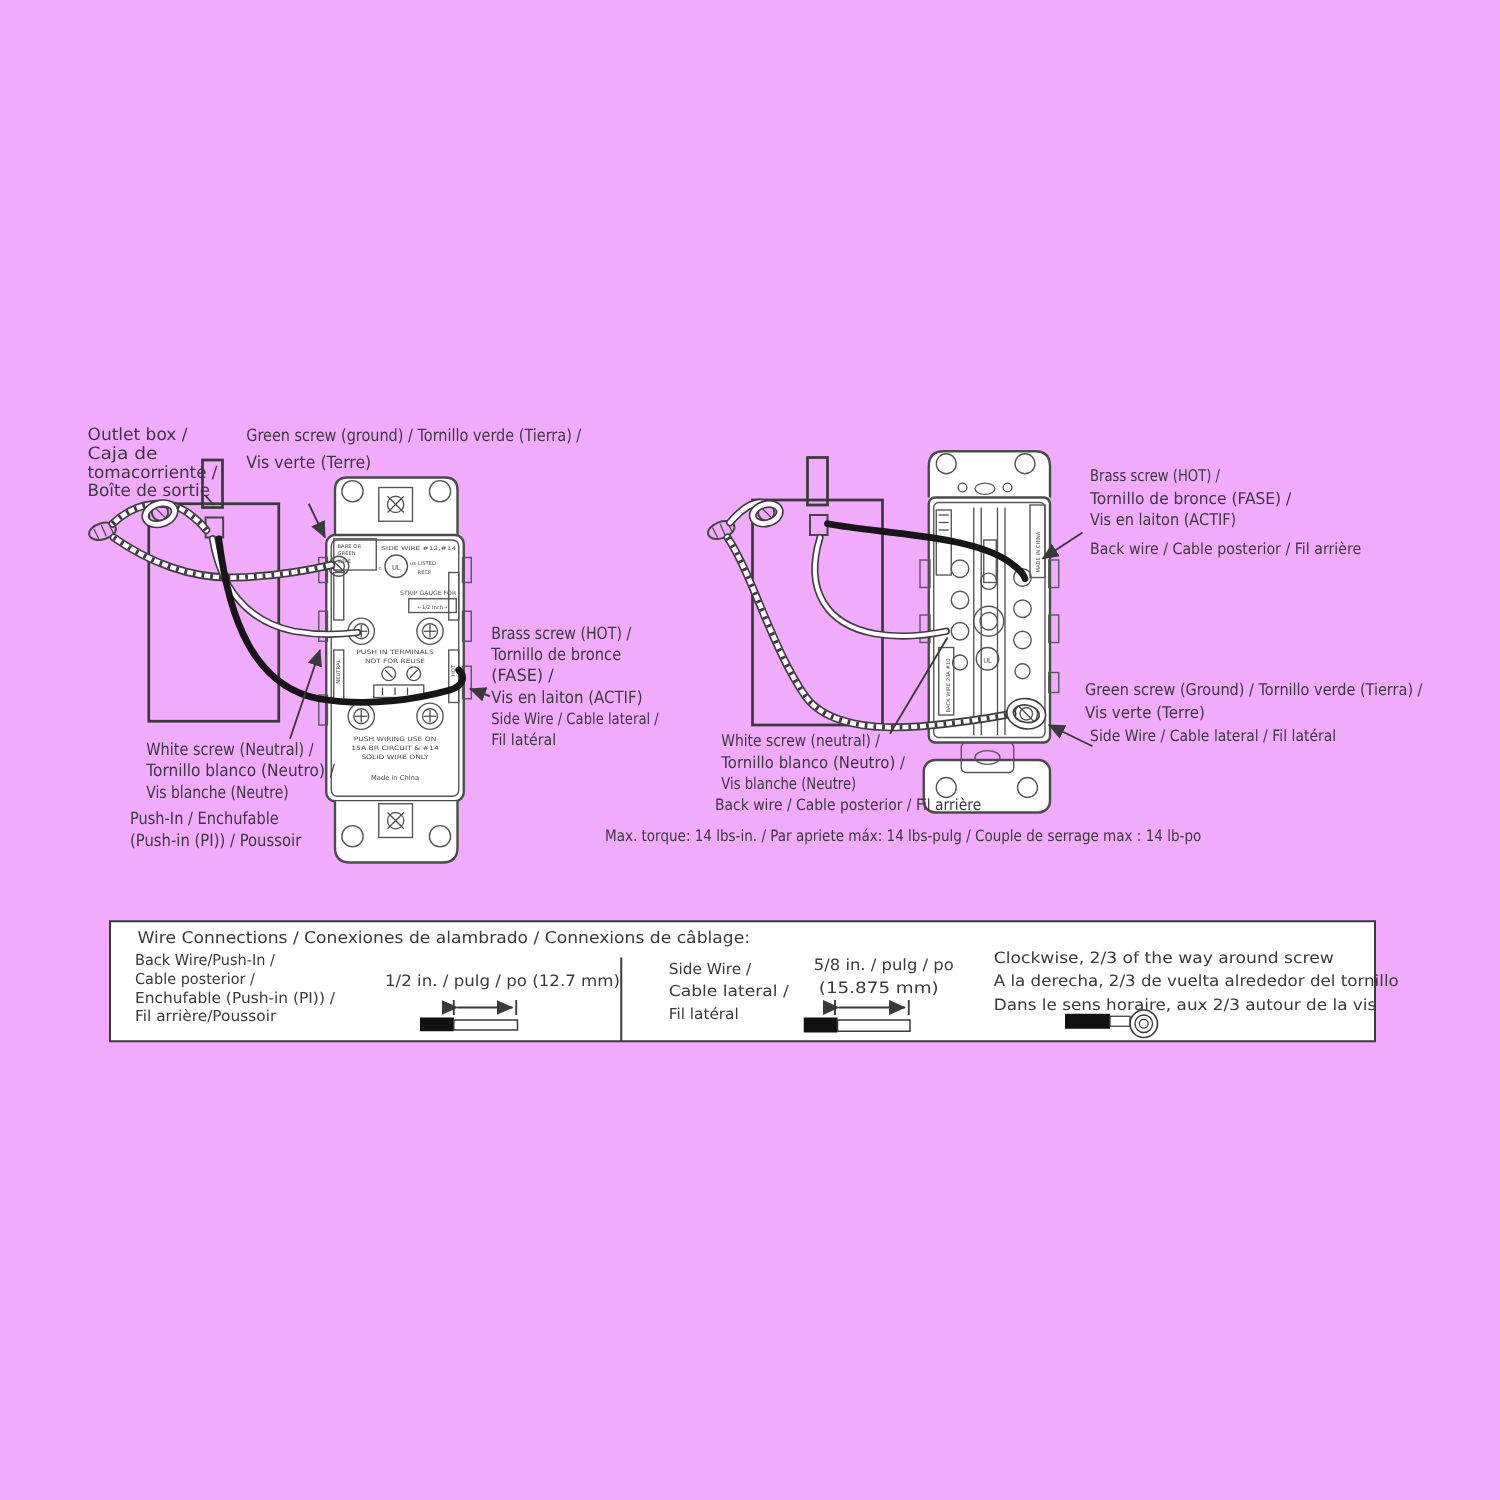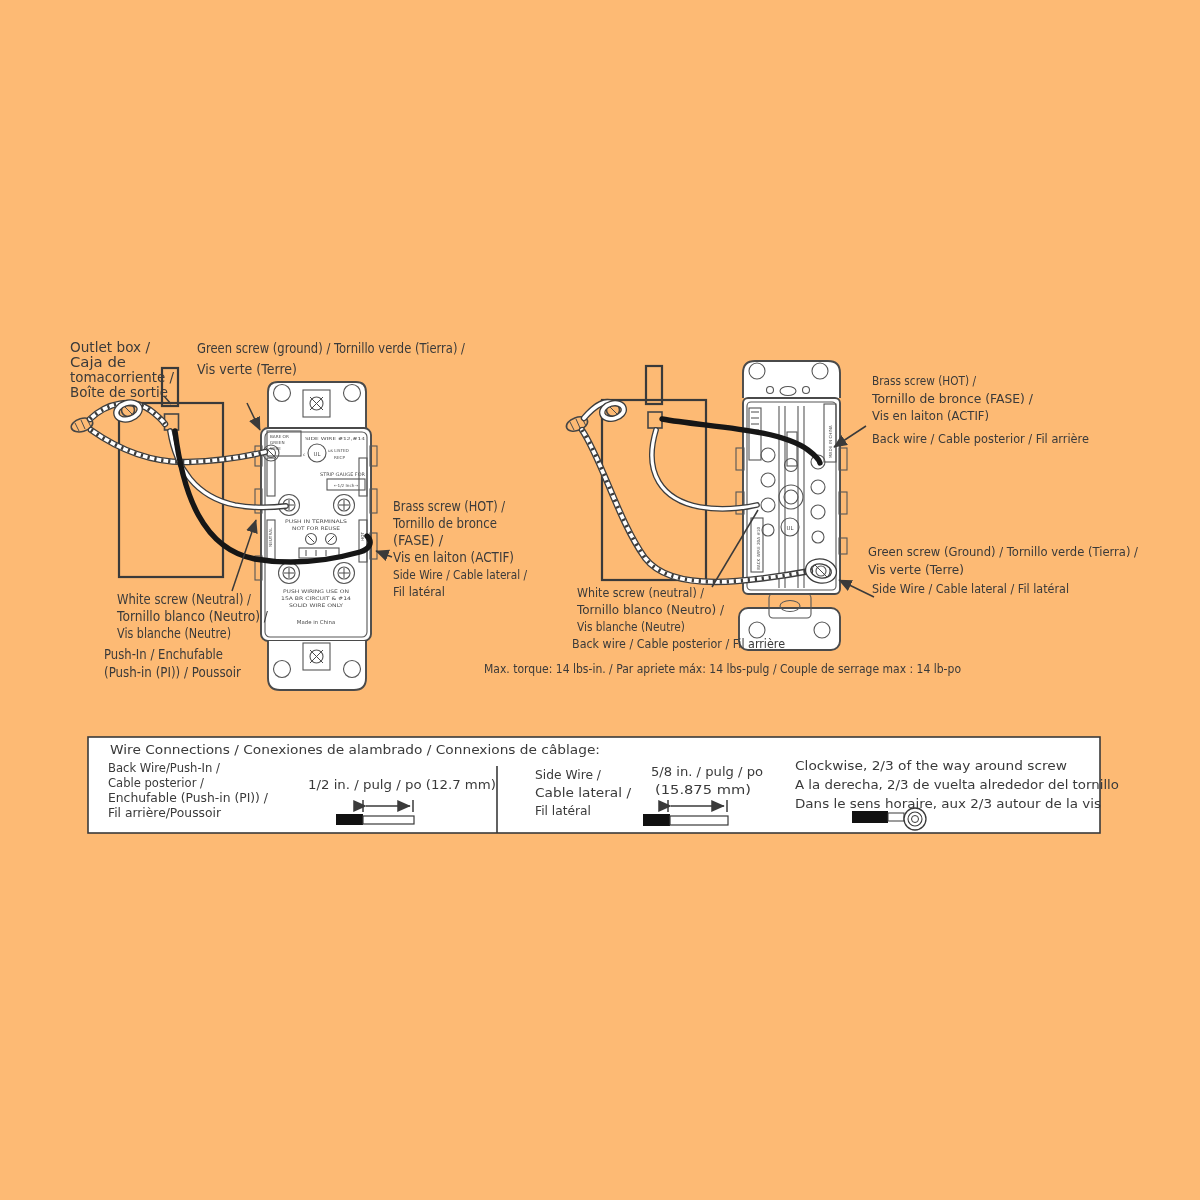--- a/index.html
+++ b/index.html
@@ -1,16 +1,16 @@
 <!DOCTYPE html>
 <html><head>
 <meta charset="utf-8">
 <style>
   html,body{margin:0;padding:0;background:#ffffff;}
-  .canvas{position:relative;width:1200px;height:1200px;background:#fdba74;overflow:hidden;}
+  .canvas{position:relative;width:1200px;height:1200px;background:#f0abfc;overflow:hidden;}
   svg{position:absolute;left:0;top:0;}
   text{font-family:"DejaVu Sans","Liberation Sans",sans-serif;fill:#3a3a3a;}
   .t14{font-size:13.5px;}
   .t13{font-size:13px;}
   .t125{font-size:12.5px;}
   .tb{font-size:12px;}
   .micro{font-size:4.8px;fill:#4a4a4a;}
   .micro2{font-size:4.2px;fill:#4a4a4a;}
   .micro3{font-size:5.4px;fill:#4a4a4a;}
   .ln{stroke:#3a3a3a;stroke-width:1.5;fill:none;}

